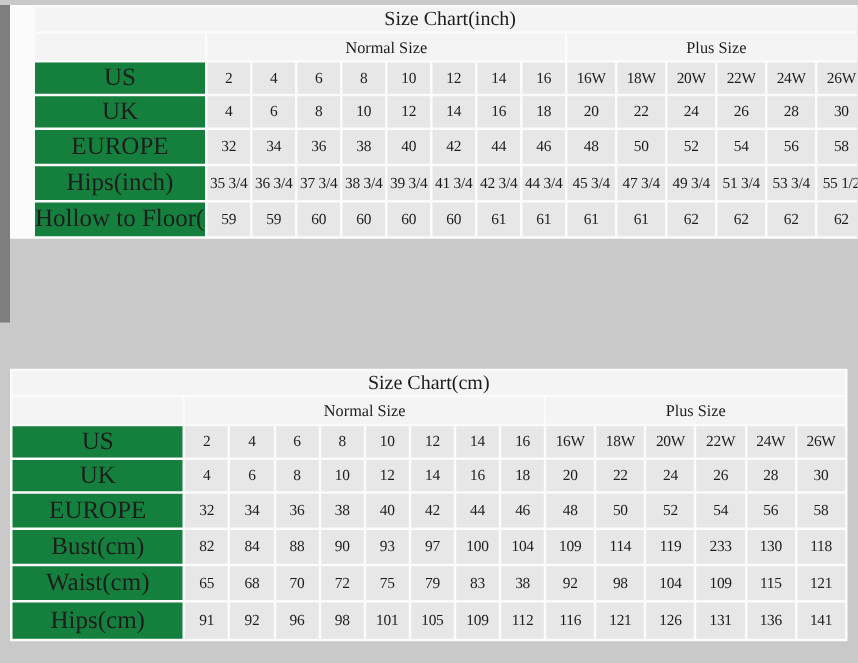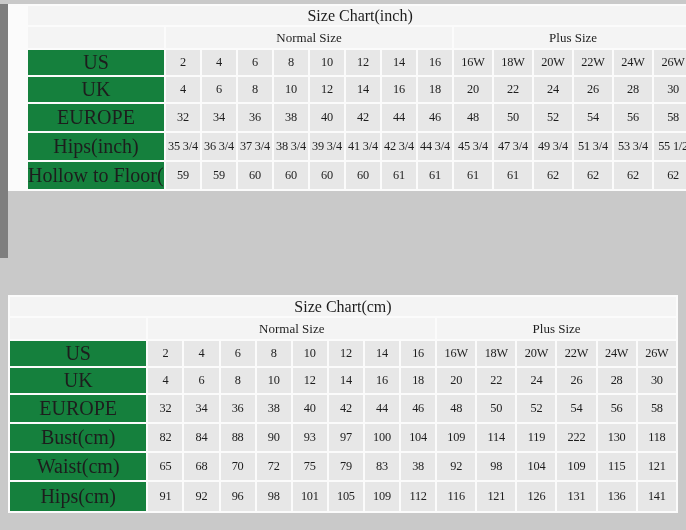--- a/index.html
+++ b/index.html
@@ -256,21 +256,21 @@
         <td class="value-cell">84</td>
         <td class="value-cell">88</td>
         <td class="value-cell">90</td>
         <td class="value-cell">93</td>
         <td class="value-cell">97</td>
         <td class="value-cell">100</td>
         <td class="value-cell">104</td>
         <td class="value-cell">109</td>
         <td class="value-cell">114</td>
         <td class="value-cell">119</td>
-        <td class="value-cell">222</td>
+        <td class="value-cell">233</td>
         <td class="value-cell">130</td>
         <td class="value-cell">118</td>
       </tr>
       <tr>
         <td class="label-cell">Waist(cm)</td>
         <td class="value-cell">65</td>
         <td class="value-cell">68</td>
         <td class="value-cell">70</td>
         <td class="value-cell">72</td>
         <td class="value-cell">75</td>

